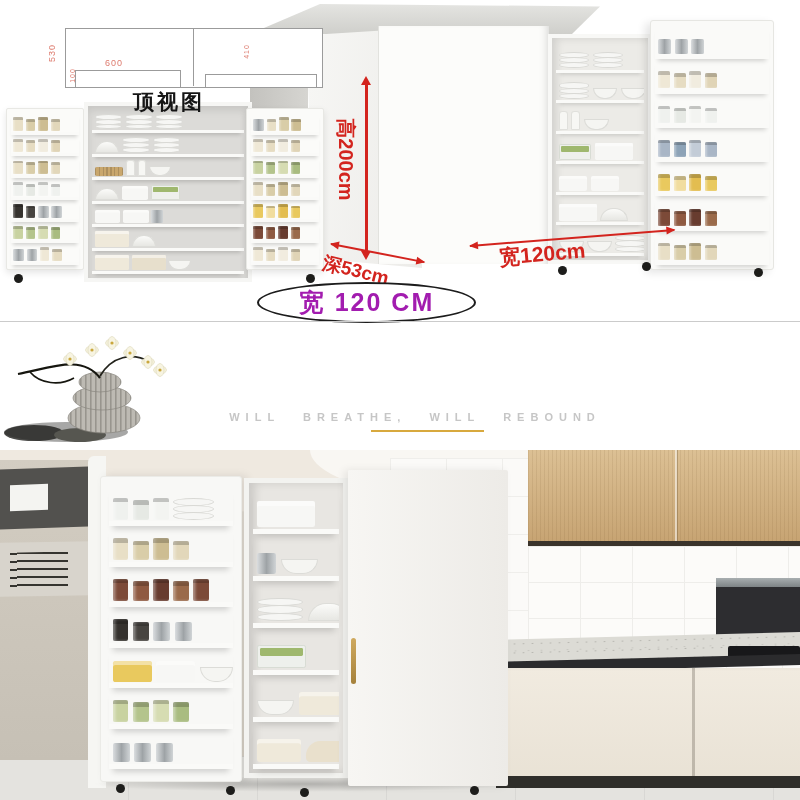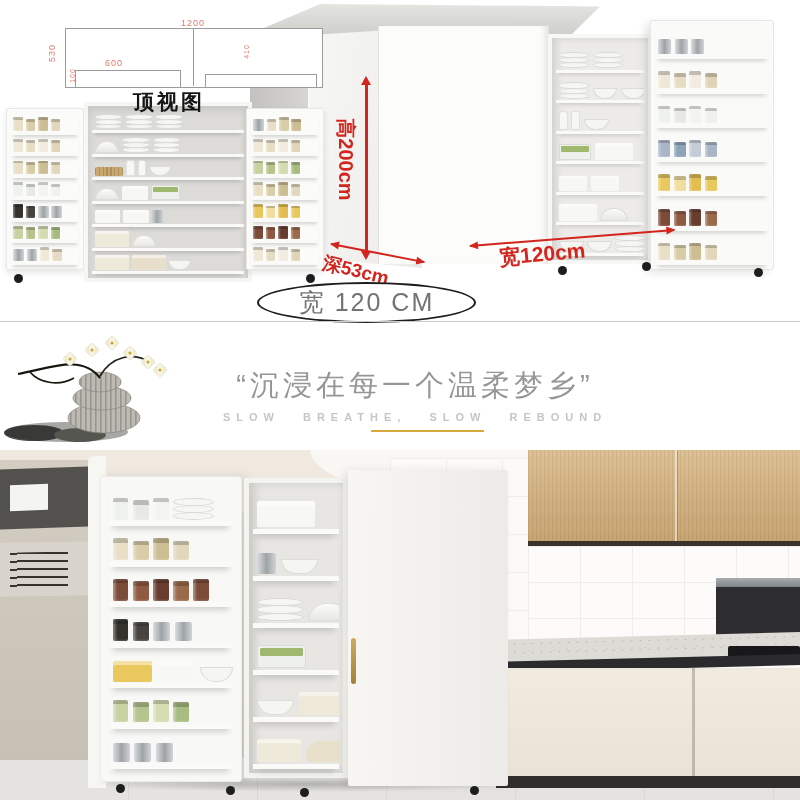--- a/index.html
+++ b/index.html
@@ -88,21 +88,21 @@
   .dim-arrow::after{right:-1px;border-left:9px solid #d3241e;}
   .d-line{left:331px;top:243px;width:95px;transform:rotate(11deg);}
   .w-line{left:470px;top:245px;width:205px;transform:rotate(-4.5deg);}
   .anno{color:#d3241e;font-weight:700;white-space:nowrap;}
   .anno-h{left:290px;top:146px;width:110px;text-align:center;font-size:20px;transform:rotate(90deg);}
   .anno-d{left:326px;top:250px;font-size:19px;transform:rotate(14deg);transform-origin:left top;}
   .anno-w{left:498px;top:244px;font-size:21px;transform:rotate(-5deg);transform-origin:left top;}
 
   .badge{left:257px;top:282px;width:215px;height:37px;border:2.5px solid #1c1c1c;border-radius:50%;
          display:flex;align-items:center;justify-content:center;background:#fff;}
-  .badge span{font-size:25px;color:#737373;letter-spacing:2px;font-weight:400;}
+  .badge span{font-size:25px;color:#a21caf;letter-spacing:2px;font-weight:700;}
 
   .divider{left:0;top:321px;width:800px;height:1px;background:#cbcbcb;}
 
   
   .mid{left:0;top:324px;width:800px;height:126px;background:#fff;}
   .flower{left:0;top:4px;width:200px;height:118px;}
   .slogan-cn{left:135px;top:42px;width:560px;text-align:center;font-size:29px;color:#969696;
              letter-spacing:4px;}
   .slogan-en{left:135px;top:87px;width:560px;text-align:center;font-size:11px;color:#c6c6c6;
              letter-spacing:6px;word-spacing:14px;font-weight:700;}
@@ -428,21 +428,20 @@
       </div>
       <span class="wheel" style="left:8px;top:176px;"></span>
       <span class="wheel" style="left:300px;top:176px;"></span>
     </div>
 
     <div class="abs topview">
       <div class="abs tv-outer"></div>
       <div class="abs tv-vline"></div>
       <div class="abs tv-rect tv-rect-l"></div>
       <div class="abs tv-rect tv-rect-r"></div>
-      <span class="abs tv-dim tv-1200">1200</span>
       <span class="abs tv-dim tv-530">530</span>
       <span class="abs tv-dim tv-490">600</span>
       <span class="abs tv-dim tv-100">100</span>
       <span class="abs tv-dim tv-410">410</span>
       <div class="abs tv-label">顶视图</div>
     </div>
 
     <div class="abs v-arrow"></div>
     <span class="abs anno anno-h">高200cm</span>
     <div class="abs dim-arrow d-line"></div>
@@ -479,22 +478,21 @@
       <path d="M100 50 C 82 26, 50 40, 18 46" stroke="#16160f" stroke-width="2.2" fill="none"></path>
       <path d="M30 44 C 40 56, 60 58, 74 50" stroke="#16160f" stroke-width="1.6" fill="none"></path>
       <path d="M100 48 C 112 28, 132 24, 150 34" stroke="#23231c" stroke-width="1.8" fill="none"></path>
       <use href="#bloom" transform="translate(92,22)"></use>
       <use href="#bloom" transform="translate(112,15)"></use>
       <use href="#bloom" transform="translate(130,25)"></use>
       <use href="#bloom" transform="translate(148,34)"></use>
       <use href="#bloom" transform="translate(70,31)"></use>
       <use href="#bloom" transform="translate(160,42)"></use>
     </svg>
-    <div class="abs slogan-cn">“沉浸在每一个温柔梦乡”</div>
-    <div class="abs slogan-en">SLOW BREATHE, SLOW REBOUND</div>
+    <div class="abs slogan-en">WILL BREATHE, WILL REBOUND</div>
     <div class="abs gold-line"></div>
   </section>
 
   <section class="abs scene">
     <div class="abs sc-wall-left"></div>
     <div class="abs sc-arc sc-arc2"></div>
     <div class="abs sc-arc sc-arc1"></div>
     <div class="abs sc-tiles"></div>
     <div class="abs sc-floor"></div>
 

